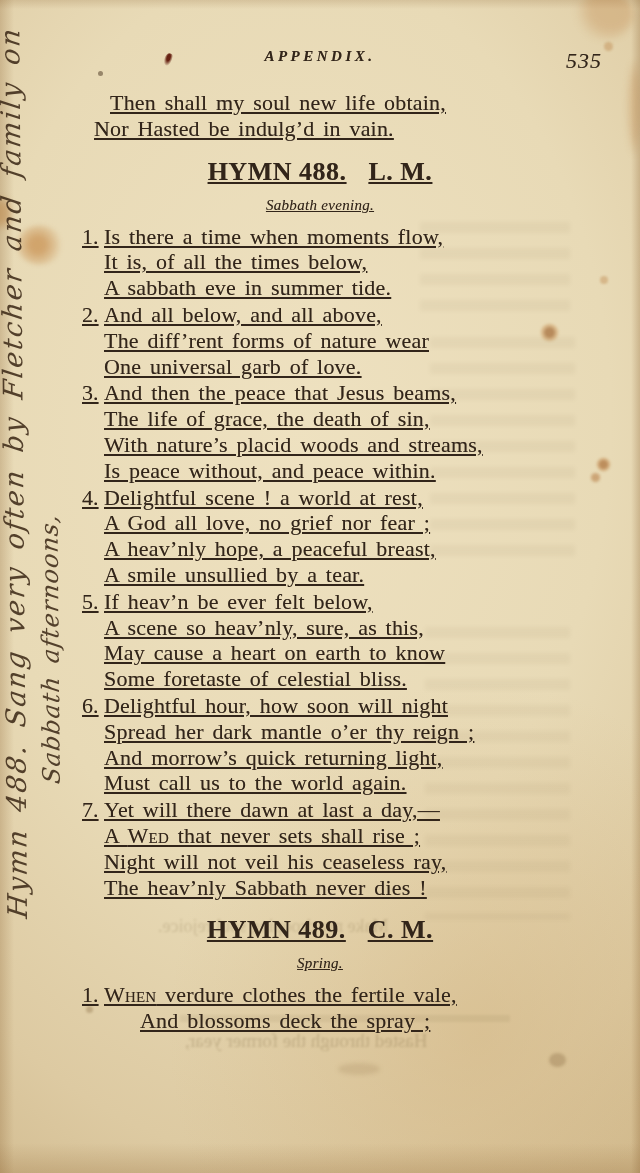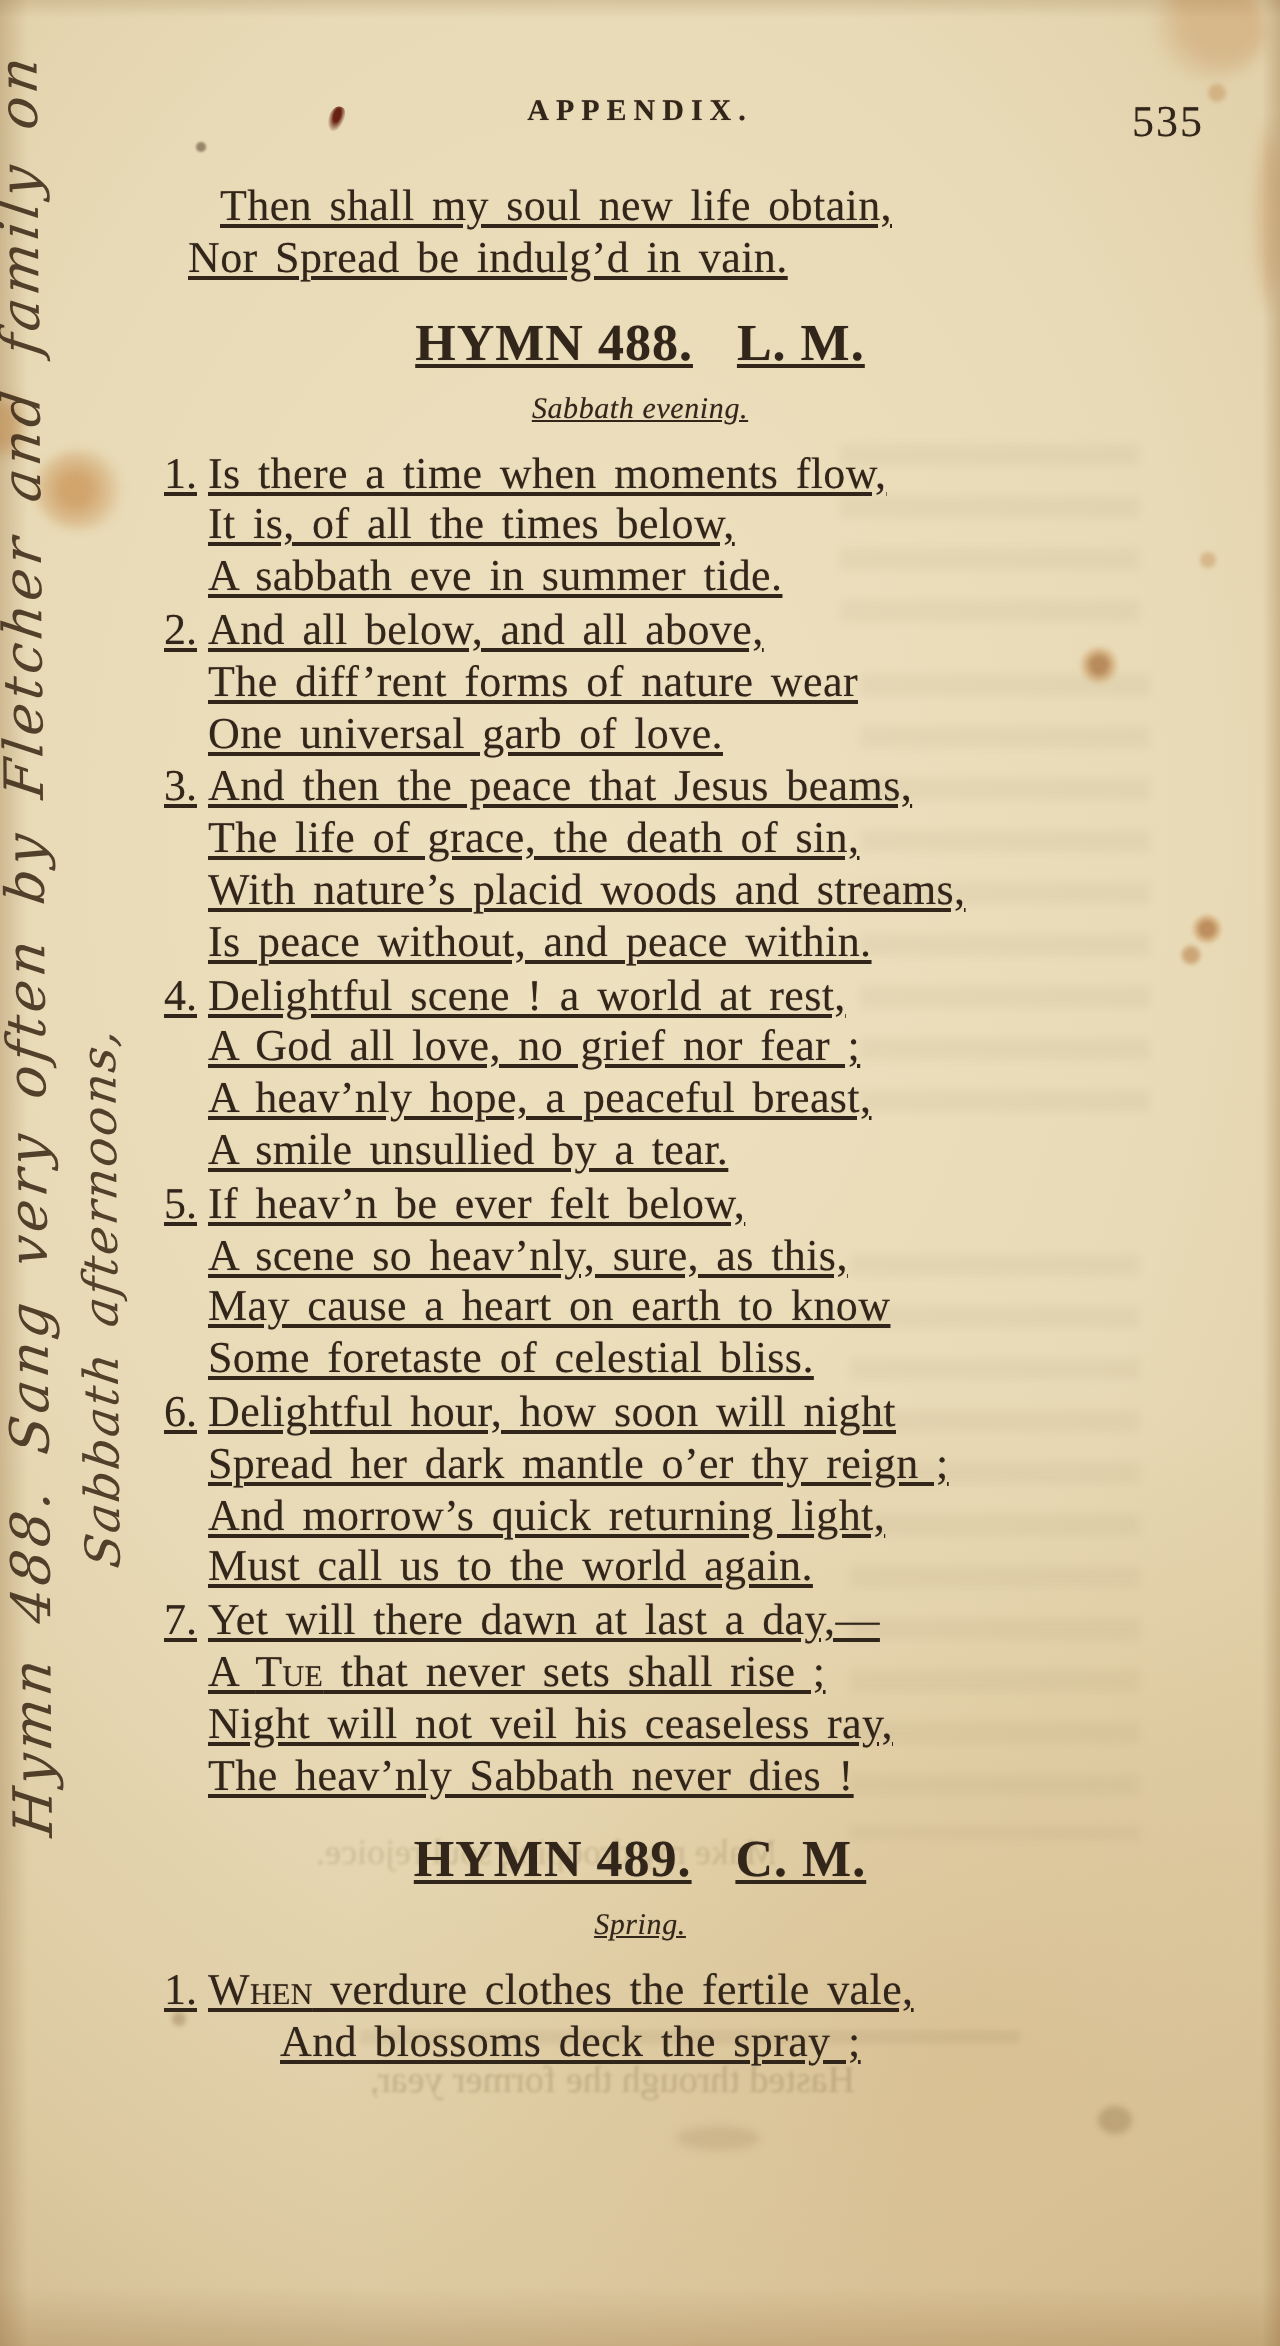--- a/index.html
+++ b/index.html
@@ -11,21 +11,21 @@
       linear-gradient(90deg, rgba(140,100,52,.28), rgba(140,100,52,0) 14px),
       linear-gradient(270deg, rgba(140,100,52,.30), rgba(140,100,52,0) 9px),
       linear-gradient(180deg, rgba(140,100,52,.20), rgba(140,100,52,0) 9px),
       linear-gradient(0deg, rgba(150,110,60,.28), rgba(150,110,60,0) 30px),
       radial-gradient(ellipse 65% 40% at 75% 88%, rgba(208,176,124,.45), rgba(208,176,124,0) 75%),
       radial-gradient(ellipse 95% 75% at 46% 36%, #eee1c0 0%, #e8dab6 52%, #ddcaa2 84%, #d3bd92 100%);
   }
   .txt { text-shadow:0 0 .5px rgba(50,37,26,.4); }
 
   
-  .header { position:absolute; top:48px; left:0; width:100%; height:26px; }
+  .header { position:absolute; top:48px; left:0; width:100%; height:26px;font-style:italic; }
   .running-head { position:absolute; left:0; right:0; text-align:center;
     font-size:15px; font-weight:bold; letter-spacing:3.5px; }
   .page-number { position:absolute; right:38px; top:0; font-size:22px; letter-spacing:1px; }
 
   
   .content { position:absolute; left:0; top:90px; width:100%;text-decoration:underline; }
   .carryover { margin-left:94px; }
   .vline { font-size:22px; line-height:25.8px; letter-spacing:.2px; word-spacing:3px; white-space:nowrap; }
   .indent1 { padding-left:16px; }
   .indent2 { padding-left:36px; }
@@ -115,21 +115,21 @@
   <div class="st" id="st-b3"></div>
 
   <div class="header">
     <div class="running-head txt">APPENDIX.</div>
     <div class="page-number txt">535</div>
   </div>
 
   <div class="content txt">
     <div class="carryover" id="carryover">
         <div class="vline indent1">Then shall my soul new life obtain,</div>
-        <div class="vline">Nor Spread be indulg’d in vain.</div>
+        <div class="vline">Nor Hasted be indulg’d in vain.</div>
       </div>
     <div id="hymns">
         <section class="hymn">
           <div class="hymn-title">
             <span>HYMN 488.</span>
             <span>L. M.</span>
           </div>
           <div class="hymn-subtitle">Sabbath evening.</div>
           <div class="verse">
             <div class="vnum">1.</div>
@@ -180,21 +180,21 @@
               <div class="vline">Delightful hour, how soon will night</div>
               <div class="vline">Spread her dark mantle o’er thy reign ;</div>
               <div class="vline">And morrow’s quick returning light,</div>
               <div class="vline">Must call us to the world again.</div>
             </div>
           </div>
           <div class="verse">
             <div class="vnum">7.</div>
             <div class="vlines">
               <div class="vline">Yet will there dawn at last a day,—</div>
-              <div class="vline">A <span class="sc">Tue</span> that never sets shall rise ;</div>
+              <div class="vline">A <span class="sc">Wed</span> that never sets shall rise ;</div>
               <div class="vline">Night will not veil his ceaseless ray,</div>
               <div class="vline">The heav’nly Sabbath never dies !</div>
             </div>
           </div>
         </section>
         <section class="hymn">
           <div class="hymn-title">
             <span>HYMN 489.</span>
             <span>C. M.</span>
           </div>

